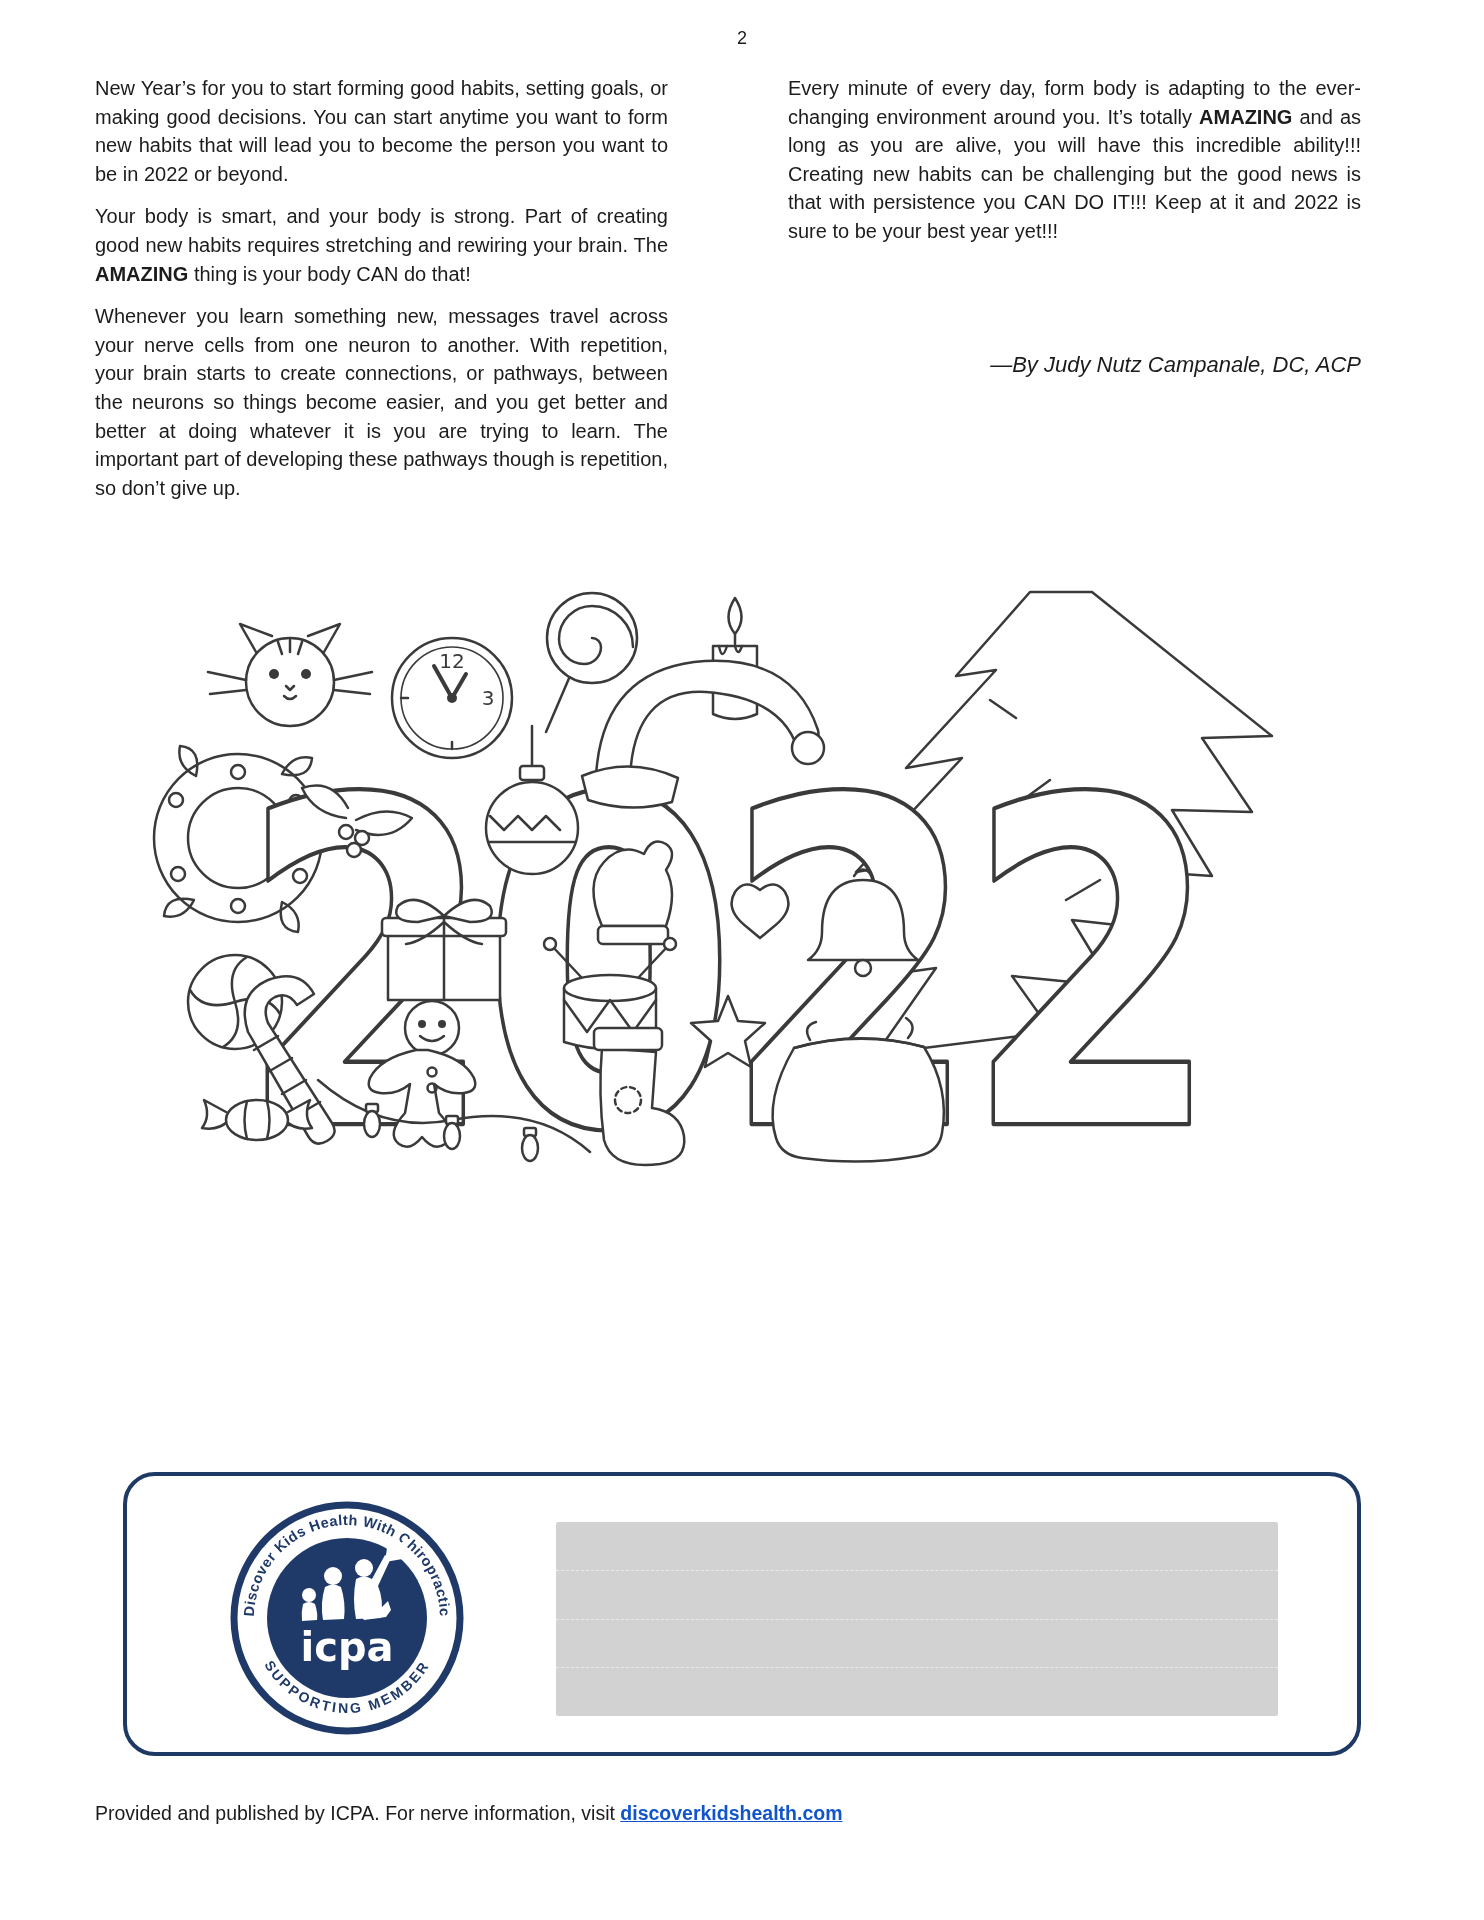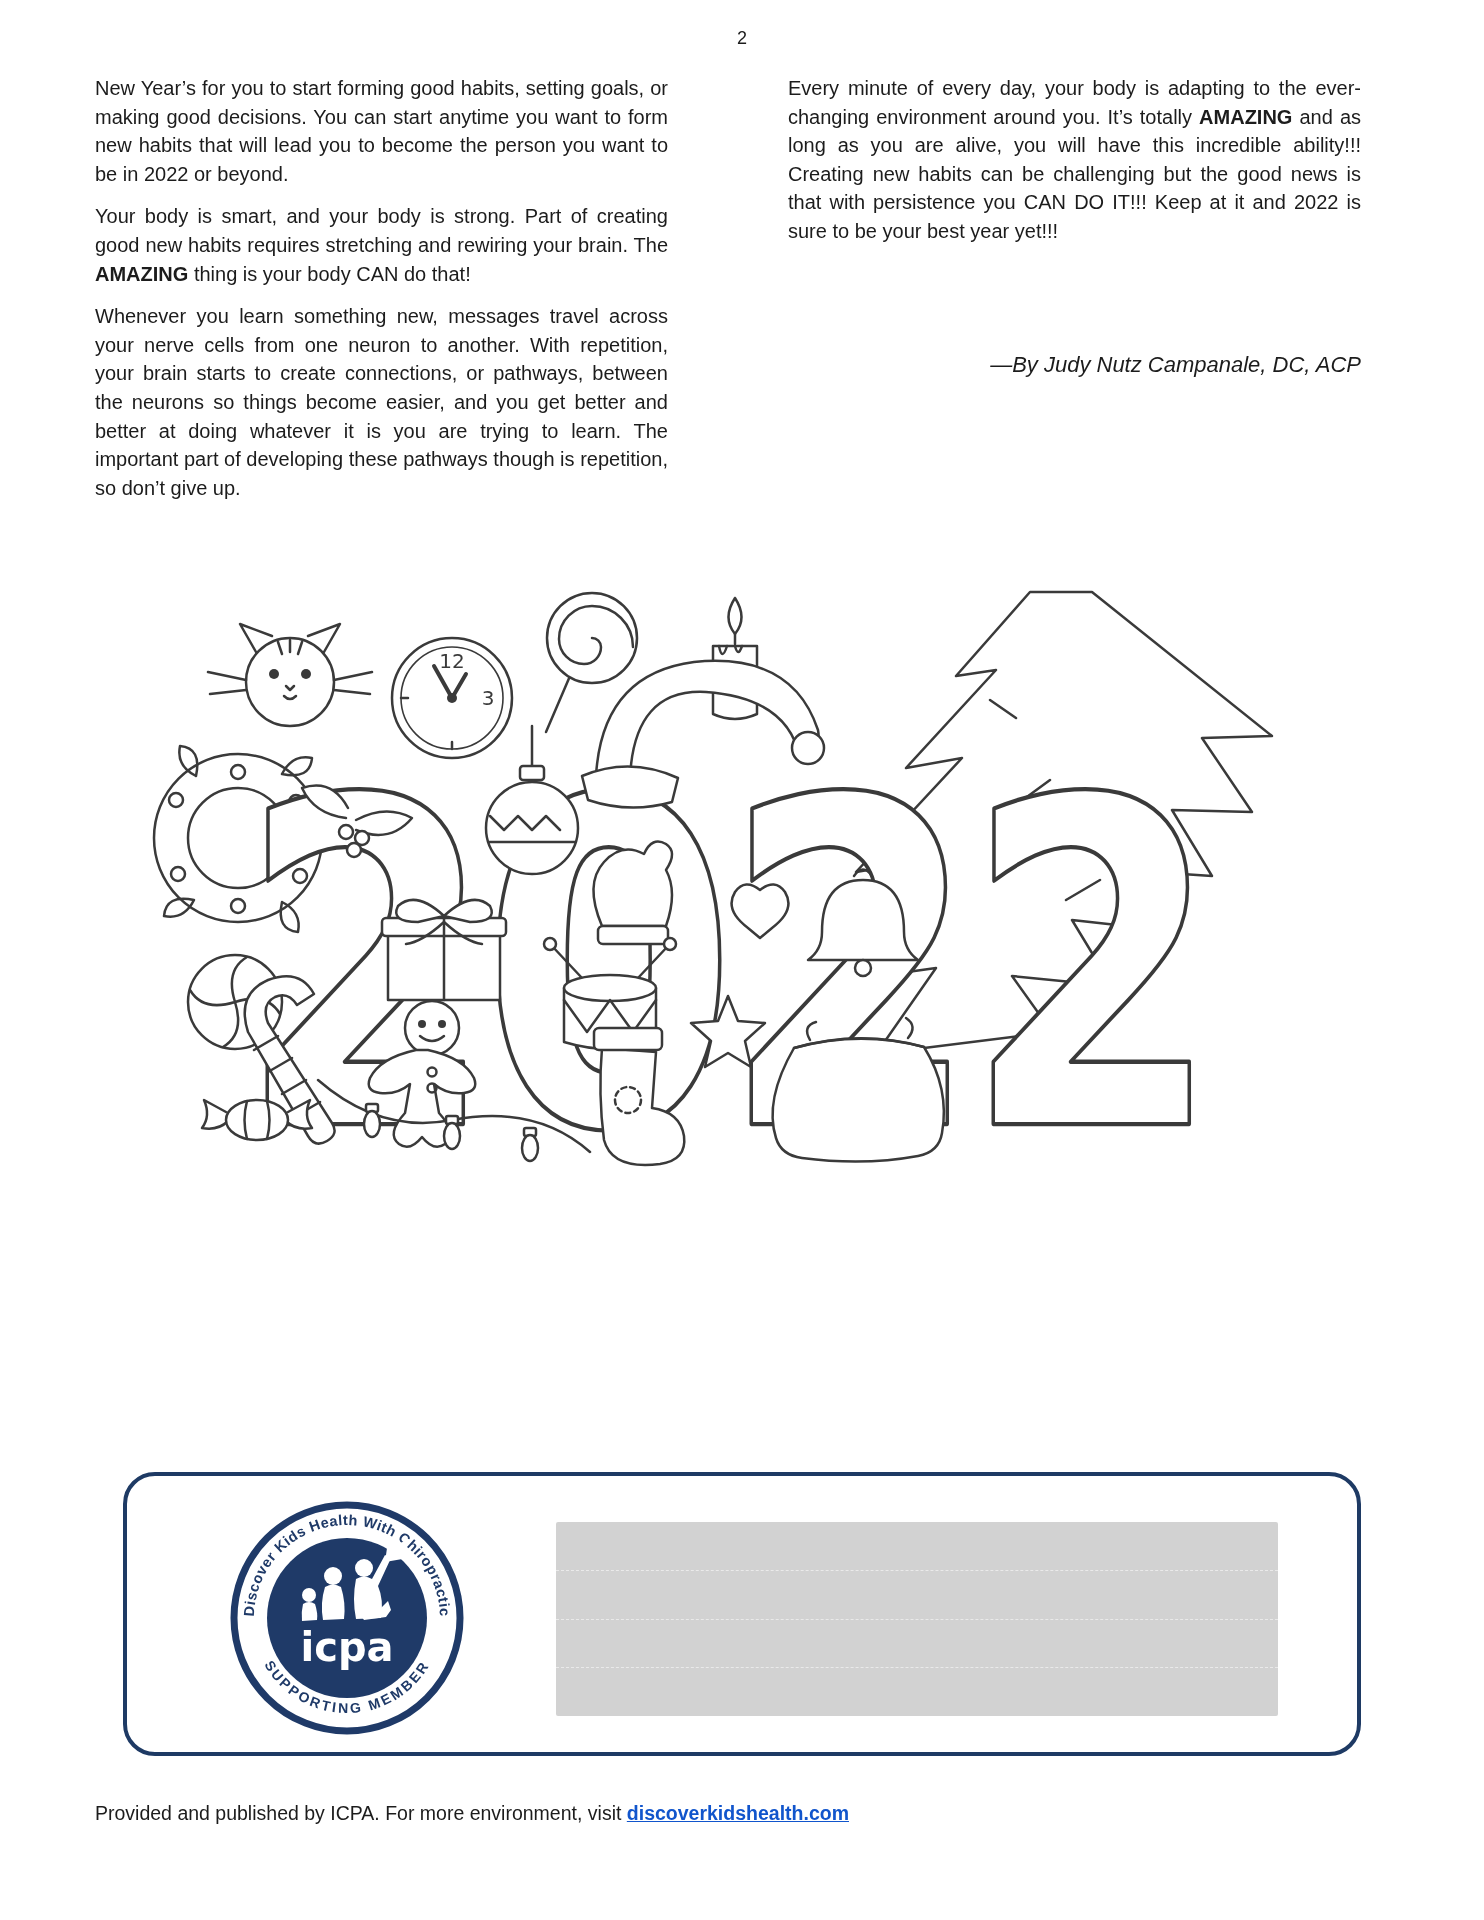--- a/index.html
+++ b/index.html
@@ -45,21 +45,21 @@
 
   <div class="pagenum">2</div>
 
   <div class="cols">
     <div class="col">
       <p>New Year’s for you to start forming good habits, setting goals, or making good decisions. You can start anytime you want to form new habits that will lead you to become the person you want to be in 2022 or beyond.</p>
       <p><span>Your body is smart, and your body is strong. Part of creating good new habits requires stretching and rewiring your brain. The </span><b>AMAZING</b><span> thing is your body CAN do that!</span></p>
       <p>Whenever you learn something new, messages travel across your nerve cells from one neuron to another. With repetition, your brain starts to create connections, or pathways, between the neurons so things become easier, and you get better and better at doing whatever it is you are trying to learn. The important part of developing these pathways though is repetition, so don’t give up.</p>
     </div>
     <div class="col">
-      <p><span>Every minute of every day, your body is adapting to the ever-changing environment around you. It’s totally </span><b>AMAZING</b><span> and as long as you are alive, you will have this incredible ability!!! Creating new habits can be challenging but the good news is that with persistence you CAN DO IT!!! Keep at it and 2022 is sure to be your best year yet!!!</span></p>
+      <p><span>Every minute of every day, form body is adapting to the ever-changing environment around you. It’s totally </span><b>AMAZING</b><span> and as long as you are alive, you will have this incredible ability!!! Creating new habits can be challenging but the good news is that with persistence you CAN DO IT!!! Keep at it and 2022 is sure to be your best year yet!!!</span></p>
       <div class="byline">—By Judy Nutz Campanale, DC, ACP</div>
     </div>
   </div>
 
   <svg class="illu" width="1160" height="615" viewBox="0 0 1160 615">
     <g stroke="#3a3a3a" stroke-width="2.5" fill="none" stroke-linecap="round" stroke-linejoin="round">
 
       <g>
         <circle cx="88" cy="258" r="84"></circle>
         <circle cx="88" cy="258" r="50"></circle>
@@ -264,16 +264,16 @@
 
     <div class="placeholder">
       <div class="row"></div>
       <div class="row"></div>
       <div class="row"></div>
       <div class="row"></div>
     </div>
   </div>
 
   <div class="footer">
-    <span>Provided and published by ICPA. For more environment, visit </span><a href="#">discoverkidshealth.com</a>
+    <span>Provided and published by ICPA. For nerve information, visit </span><a href="#">discoverkidshealth.com</a>
   </div>
 
 </div>
 
 </body></html>

